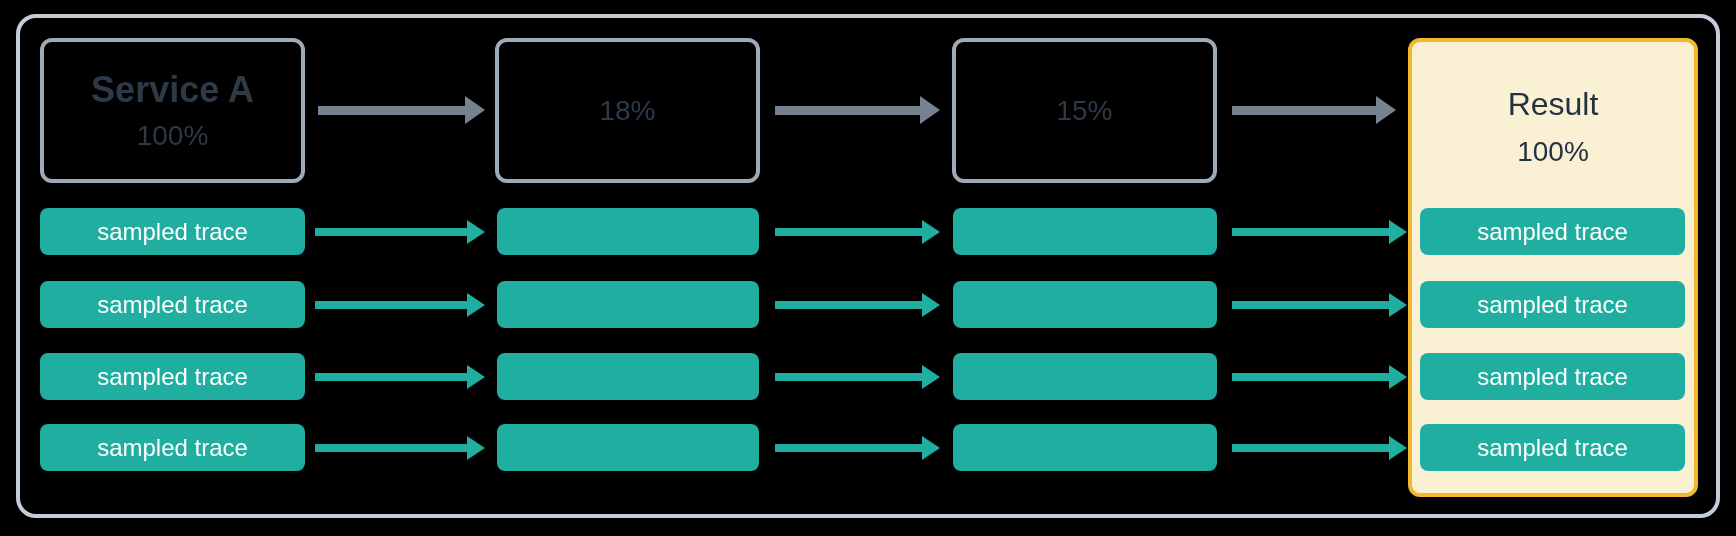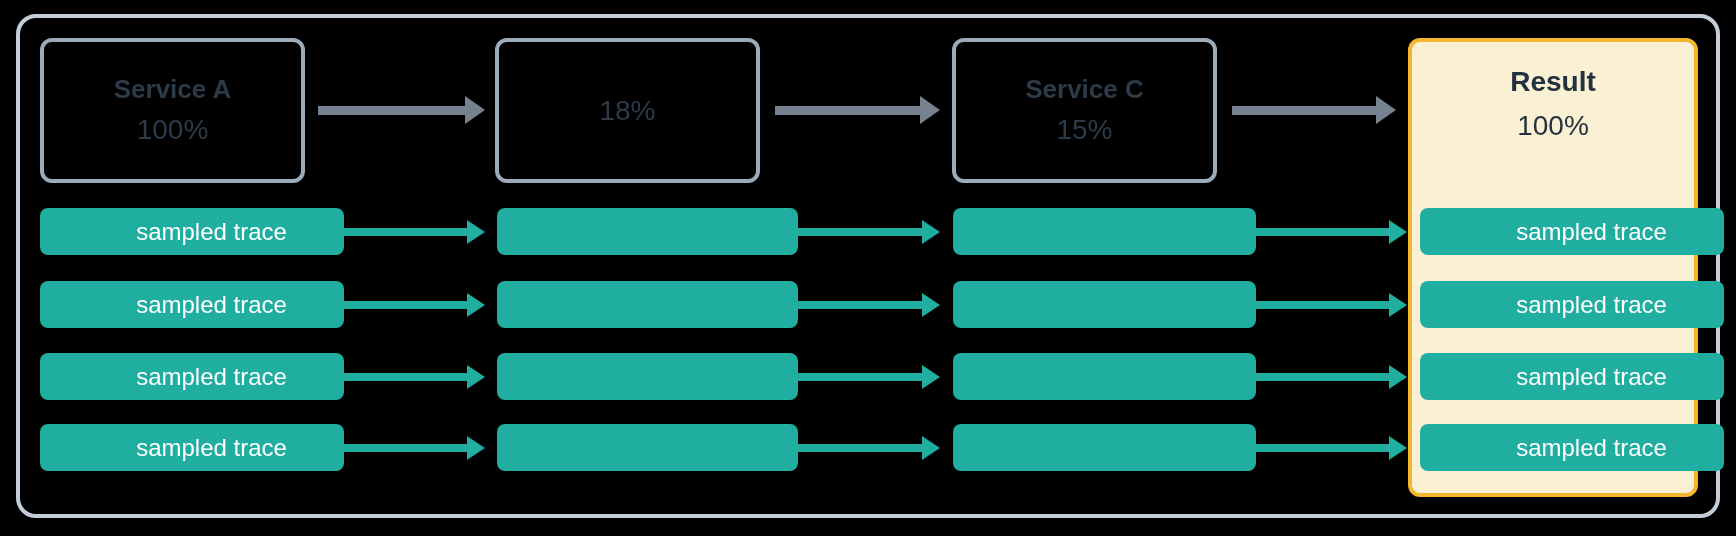--- a/index.html
+++ b/index.html
@@ -30,51 +30,50 @@
     border: 4px solid #9DABB9;
     border-radius: 12px;
     box-sizing: border-box;
     display: flex;
     flex-direction: column;
     align-items: center;
     justify-content: center;
     gap: 8px;
     color: #2D3A48;
   }
-  .service-name { font-size: 26px; font-weight: bold; line-height: 1.2; }
+  .service-name { font-size: 36px; font-weight: bold; line-height: 1.2; }
   .service-rate { font-size: 28px; font-weight: normal; line-height: 1.2; }
   .box-a { left: 40px; }
   .box-b { left: 495px; }
   .box-c { left: 952px; }
   .result-box {
     position: absolute;
     left: 1408px; top: 38px;
     width: 290px; height: 459px;
     background: #FAF0D3;
     border: 4px solid #F2B72F;
     border-radius: 12px;
     box-sizing: border-box;
     color: #233240;
     text-align: center;
     padding-top: 22px;
   }
-  .result-name { font-size: 28px; font-weight: bold; line-height: 1.3; margin-bottom: 8px; }
+  .result-name { font-size: 32px; font-weight: normal; line-height: 1.3; margin-bottom: 8px; margin-top: 20px; }
   .result-rate { font-size: 28px; font-weight: normal; line-height: 1.3; }
   .bar {
     position: absolute;
     height: 47px;
     background: #1FAEA0;
     border-radius: 8px;
     display: flex;
     align-items: center;
     justify-content: center;
     color: #FFFFFF;
     font-size: 24px;
     z-index: 2;
-    padding-left: 39px;
   }
   .col-a { left: 40px;  width: 265px; }
   .col-b { left: 497px; width: 262px; }
   .col-c { left: 953px; width: 264px; }
   .col-r { left: 1420px; width: 265px; }
   .row-1 { top: 208px; }
   .row-2 { top: 281px; }
   .row-3 { top: 353px; }
   .row-4 { top: 424px; }
   .arrow {
@@ -119,21 +118,20 @@
   <div class="frame"></div>
 
   <div class="service-box box-a">
     <div class="service-name">Service A</div>
     <div class="service-rate">100%</div>
   </div>
   <div class="service-box box-b">
     <div class="service-rate">18%</div>
   </div>
   <div class="service-box box-c">
-    <div class="service-name">Service C</div>
     <div class="service-rate">15%</div>
   </div>
 
   <div class="result-box">
     <div class="result-name">Result</div>
     <div class="result-rate">100%</div>
   </div>
 
   <div class="arrow gray ga-1">
       <div class="line"></div>

